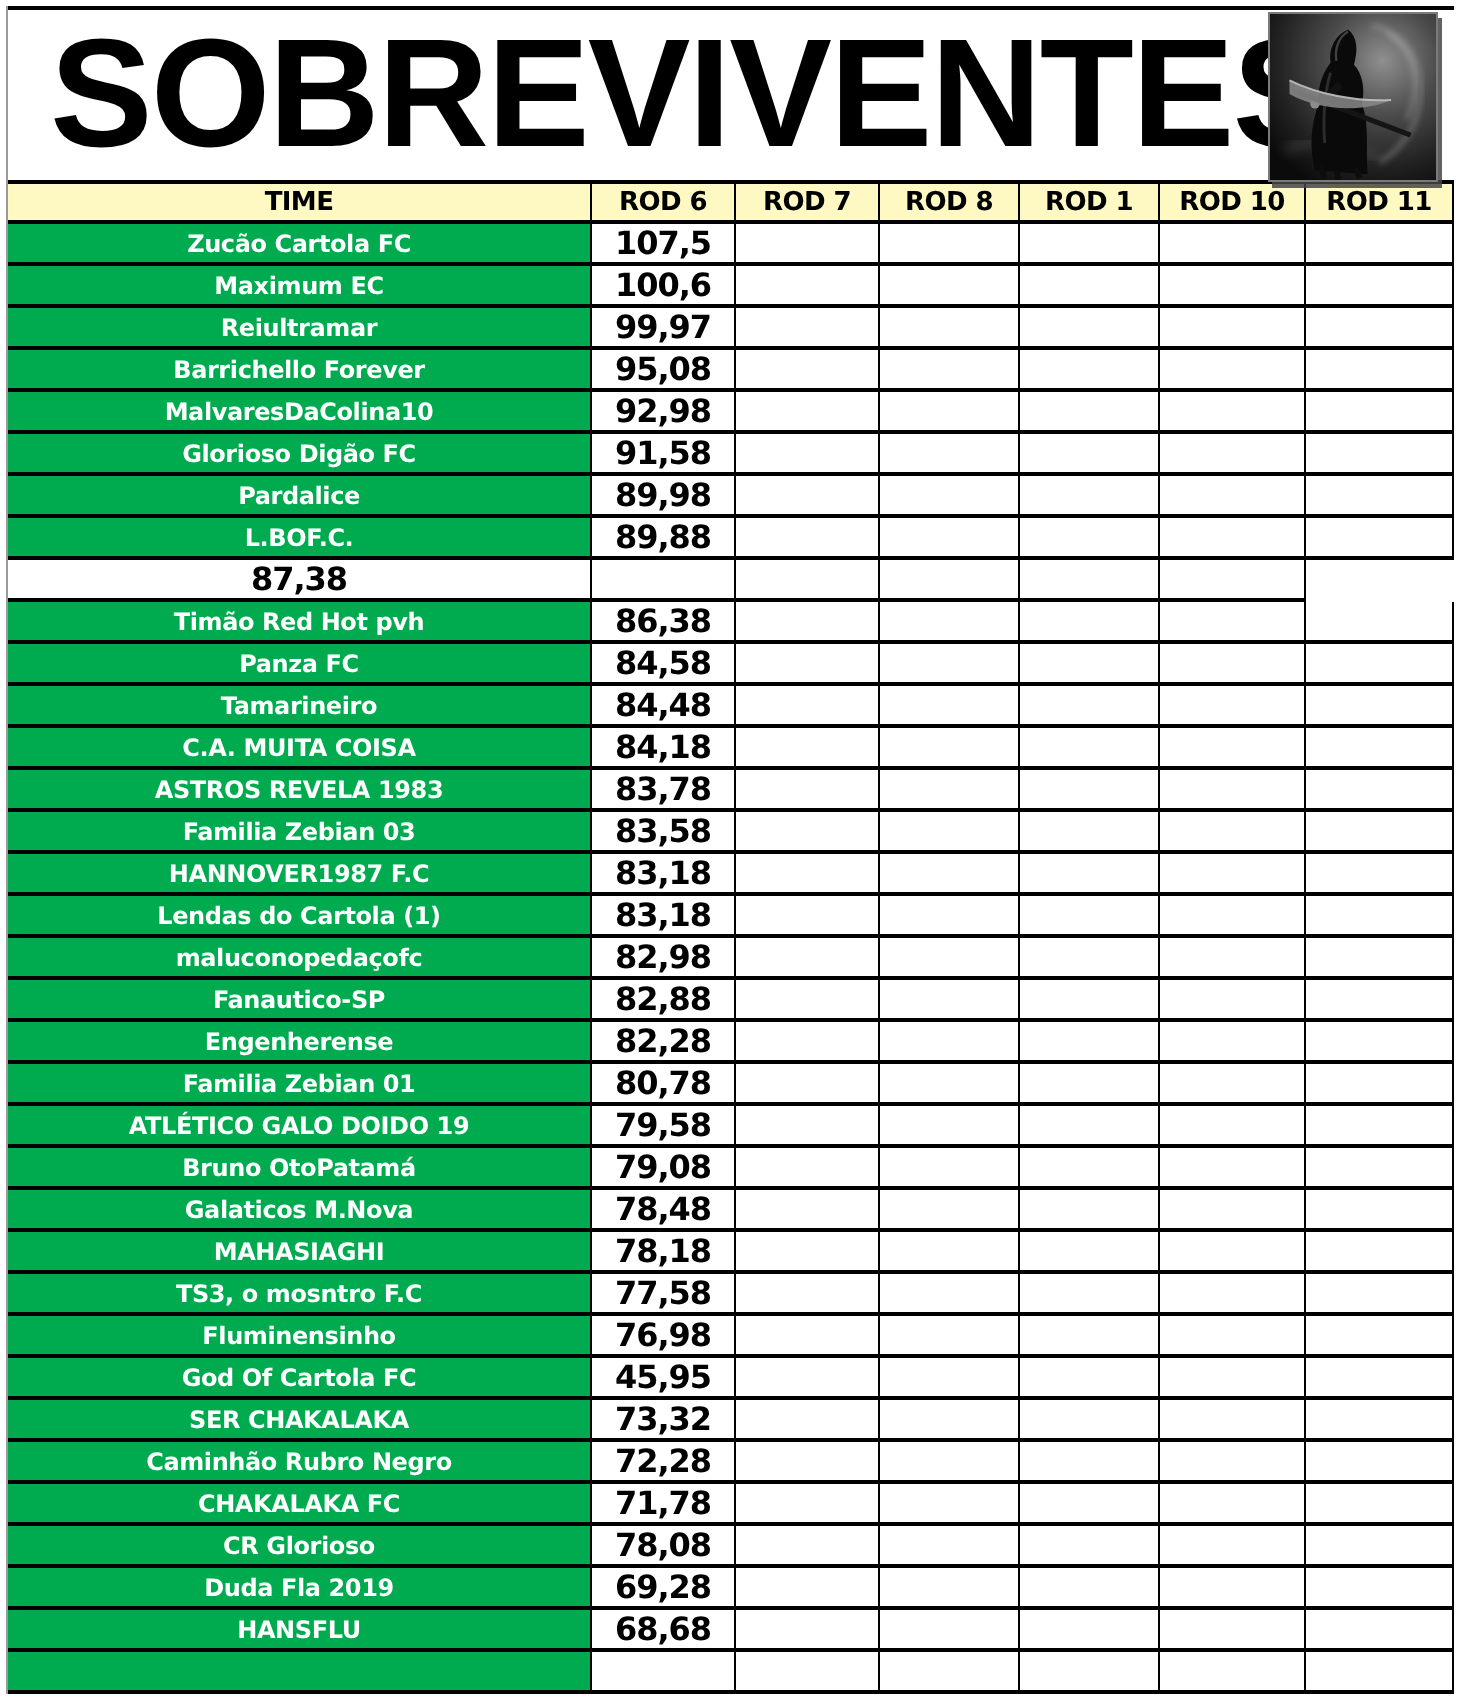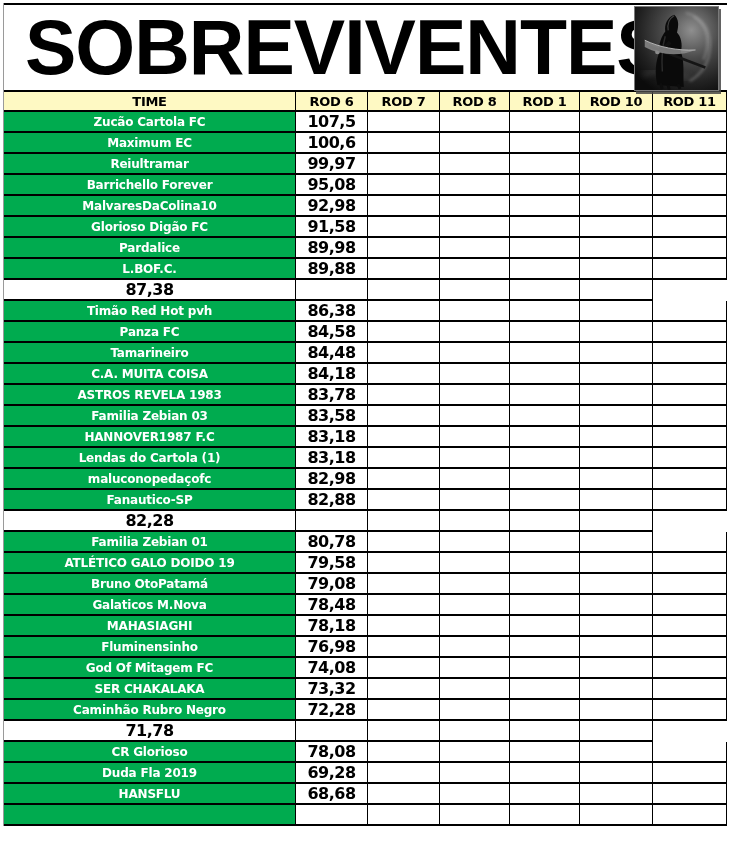--- a/index.html
+++ b/index.html
@@ -318,20 +318,21 @@
       <div class="td team">Fanautico-SP</div>
       <div class="td score">82,88</div>
       <div class="td"></div>
       <div class="td"></div>
       <div class="td"></div>
       <div class="td"></div>
       <div class="td"></div>
     </div>
 
     <div class="grid-row tr">
+      <div class="td team">Engenherense</div>
       <div class="td score">82,28</div>
       <div class="td"></div>
       <div class="td"></div>
       <div class="td"></div>
       <div class="td"></div>
       <div class="td"></div>
     </div>
 
     <div class="grid-row tr">
       <div class="td team">Familia Zebian 01</div>
@@ -377,34 +378,43 @@
     <div class="grid-row tr">
       <div class="td team">MAHASIAGHI</div>
       <div class="td score">78,18</div>
       <div class="td"></div>
       <div class="td"></div>
       <div class="td"></div>
       <div class="td"></div>
       <div class="td"></div>
     </div>
 
+    <div class="grid-row tr">
+      <div class="td team">TS3, o mosntro F.C</div>
+      <div class="td score">77,58</div>
+      <div class="td"></div>
+      <div class="td"></div>
+      <div class="td"></div>
+      <div class="td"></div>
+      <div class="td"></div>
+    </div>
 
     <div class="grid-row tr">
       <div class="td team">Fluminensinho</div>
       <div class="td score">76,98</div>
       <div class="td"></div>
       <div class="td"></div>
       <div class="td"></div>
       <div class="td"></div>
       <div class="td"></div>
     </div>
 
     <div class="grid-row tr">
-      <div class="td team">God Of Mitagem FC</div>
-      <div class="td score">74,08</div>
+      <div class="td team">God Of Cartola FC</div>
+      <div class="td score">45,95</div>
       <div class="td"></div>
       <div class="td"></div>
       <div class="td"></div>
       <div class="td"></div>
       <div class="td"></div>
     </div>
 
     <div class="grid-row tr">
       <div class="td team">SER CHAKALAKA</div>
       <div class="td score">73,32</div>
@@ -419,20 +429,21 @@
       <div class="td team">Caminhão Rubro Negro</div>
       <div class="td score">72,28</div>
       <div class="td"></div>
       <div class="td"></div>
       <div class="td"></div>
       <div class="td"></div>
       <div class="td"></div>
     </div>
 
     <div class="grid-row tr">
+      <div class="td team">CHAKALAKA FC</div>
       <div class="td score">71,78</div>
       <div class="td"></div>
       <div class="td"></div>
       <div class="td"></div>
       <div class="td"></div>
       <div class="td"></div>
     </div>
 
     <div class="grid-row tr">
       <div class="td team">CR Glorioso</div>

